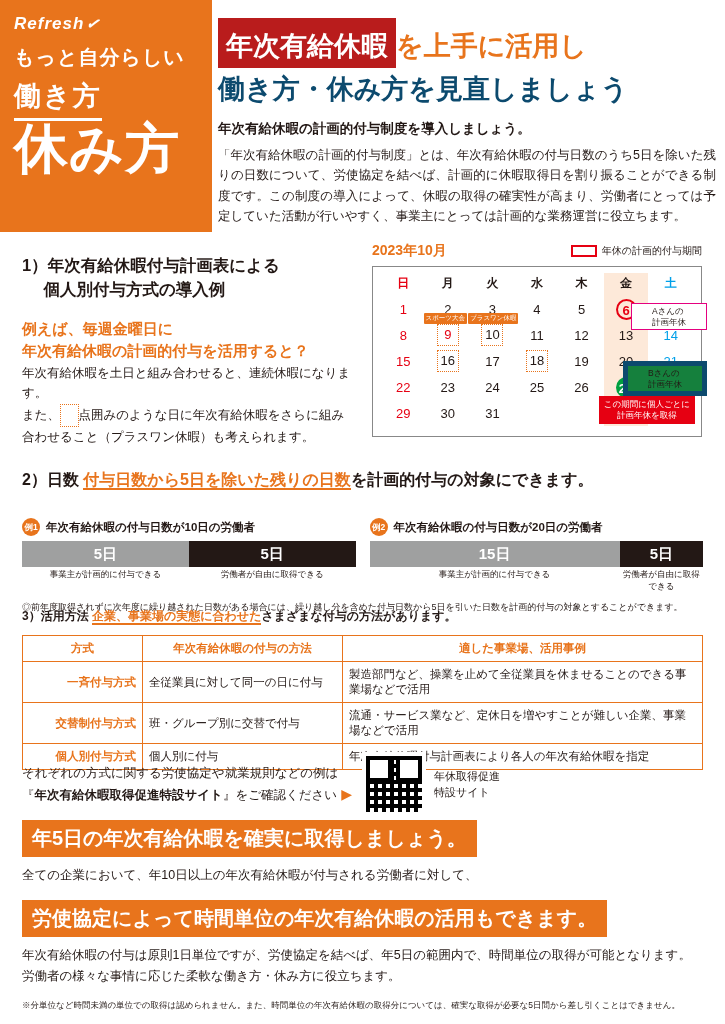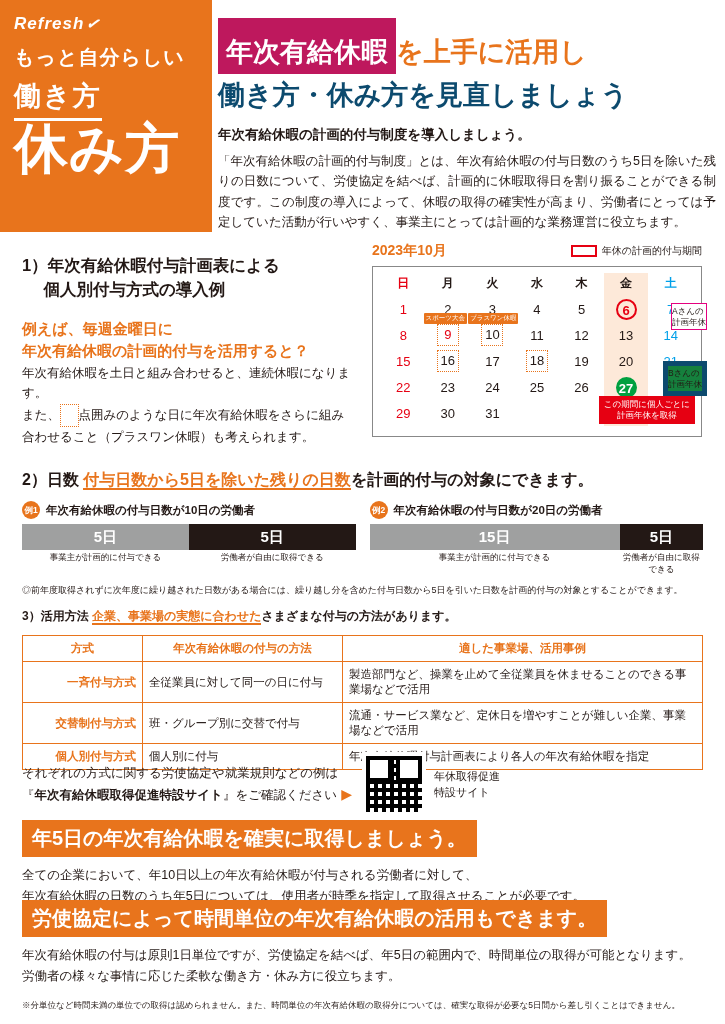--- a/index.html
+++ b/index.html
@@ -25,21 +25,21 @@
   .motto { font-size:20px; font-weight:bold; margin-top:12px; letter-spacing:1px; line-height:1.1; }
   .hatarakikata {
     font-size:27px; font-weight:bold; margin-top:10px; letter-spacing:2px;
     border-bottom:3px solid #fff; display:inline-block; padding-bottom:4px;
   }
   .yasumikata { font-size:54px; font-weight:bold; margin-top:0; letter-spacing:1px; line-height:1; }
 
   .header-right { position:absolute; left:218px; top:18px; width:498px; }
   .h-title1 { font-size:27px; font-weight:bold; color:#e8741c; line-height:1.25; }
   .h-title1 .hl {
-    background:#be185d; color:#fff; padding:18px 8px 4px 8px; display:inline-block;
+    background:#b91c1c; color:#fff; padding:12px 8px 4px 8px; display:inline-block;
   }
   .h-title2 { font-size:27px; font-weight:bold; color:#0c4a6e; line-height:1.3; margin-top:4px;}
   .h-lead { font-size:13.5px; font-weight:bold; margin-top:12px; line-height:1.5; }
   .h-body { font-size:12.5px; line-height:1.62; margin-top:6px; text-align:justify; }
 
   
   .sec1 { position:absolute; left:0; top:232px; width:725px; height:232px; }
   .sec1-left { position:absolute; left:22px; top:22px; width:330px; }
   .sec-head { font-size:16.5px; font-weight:bold; line-height:1.45; }
   .sec1-q { color:#e8741c; font-weight:bold; font-size:15px; line-height:1.5; margin-top:16px; }
@@ -67,36 +67,36 @@
   }
   .dotcell {
     display:inline-block; width:22px; height:22px; line-height:20px;
     border:1.5px dotted #e8741c;
   }
   .tag {
     position:absolute; top:-9px; left:-2px; font-size:6.5px; background:#e8741c; color:#fff;
     padding:1px 2px; white-space:nowrap; border-radius:1px;
   }
   .note-pink, .note-green {
-    position:absolute; font-size:8.5px; line-height:1.25; padding:2px 0; white-space:nowrap;
+    position:absolute; font-size:8.5px; line-height:1.25; padding:2px 20px; white-space:nowrap;
   }
   .note-pink { border:1px solid #e5007f; color:#231815; right:-6px; top:36px; background:#fff; }
   .note-green { border:5px solid #0c4a6e; color:#231815; right:-6px; top:94px; background:#15803d; }
   .note-red {
     position:absolute; right:6px; bottom:12px; background:#e60012; color:#fff;
     font-size:8.5px; line-height:1.3; padding:3px 5px; white-space:nowrap; text-align:center;
   }
 
   
   .sec2 { position:absolute; left:0; top:470px; width:725px; }
   .sec2-head { font-size:16px; font-weight:bold; margin-left:22px; }
   .sec2-head .ul { color:#e8741c; border-bottom:2px solid #e8741c; }
   .ex-row { display:flex; margin:10px 22px 0 22px; gap:14px; }
   .ex-col { flex:1; }
-  .ex-title { display:flex; align-items:center; font-size:11.5px; font-weight:bold; }
+  .ex-title { display:flex; align-items:center; font-size:11.5px; font-weight:bold;margin-top:17px; }
   .ex-badge {
     background:#e8741c; color:#fff; border-radius:50%; width:18px; height:18px;
     font-size:8.5px; line-height:18px; text-align:center; margin-right:6px; flex:none;
   }
   .bar { display:flex; margin-top:5px; height:26px; }
   .bar-seg {
     color:#fff; font-weight:bold; font-size:15px; display:flex; align-items:center; justify-content:center;
   }
   .bar-gray { background:#9fa0a0; }
   .bar-dark { background:#231815; }
@@ -363,21 +363,20 @@
   <div class="qr-label">
     <div>年休取得促進</div>
     <div>特設サイト</div>
   </div>
 </div>
 
 <div class="banner1">
   <div class="band">年5日の年次有給休暇を確実に取得しましょう。</div>
   <div class="band-body">
     <div>全ての企業において、年10日以上の年次有給休暇が付与される労働者に対して、</div>
-    <div>年次有給休暇の日数のうち年5日については、使用者が時季を指定して取得させることが必要です。</div>
   </div>
 </div>
 
 <div class="banner2">
   <div class="band">労使協定によって時間単位の年次有給休暇の活用もできます。</div>
   <div class="band-body">
     <div>年次有給休暇の付与は原則1日単位ですが、労使協定を結べば、年5日の範囲内で、時間単位の取得が可能となります。</div>
     <div>労働者の様々な事情に応じた柔軟な働き方・休み方に役立ちます。</div>
   </div>
 </div>

